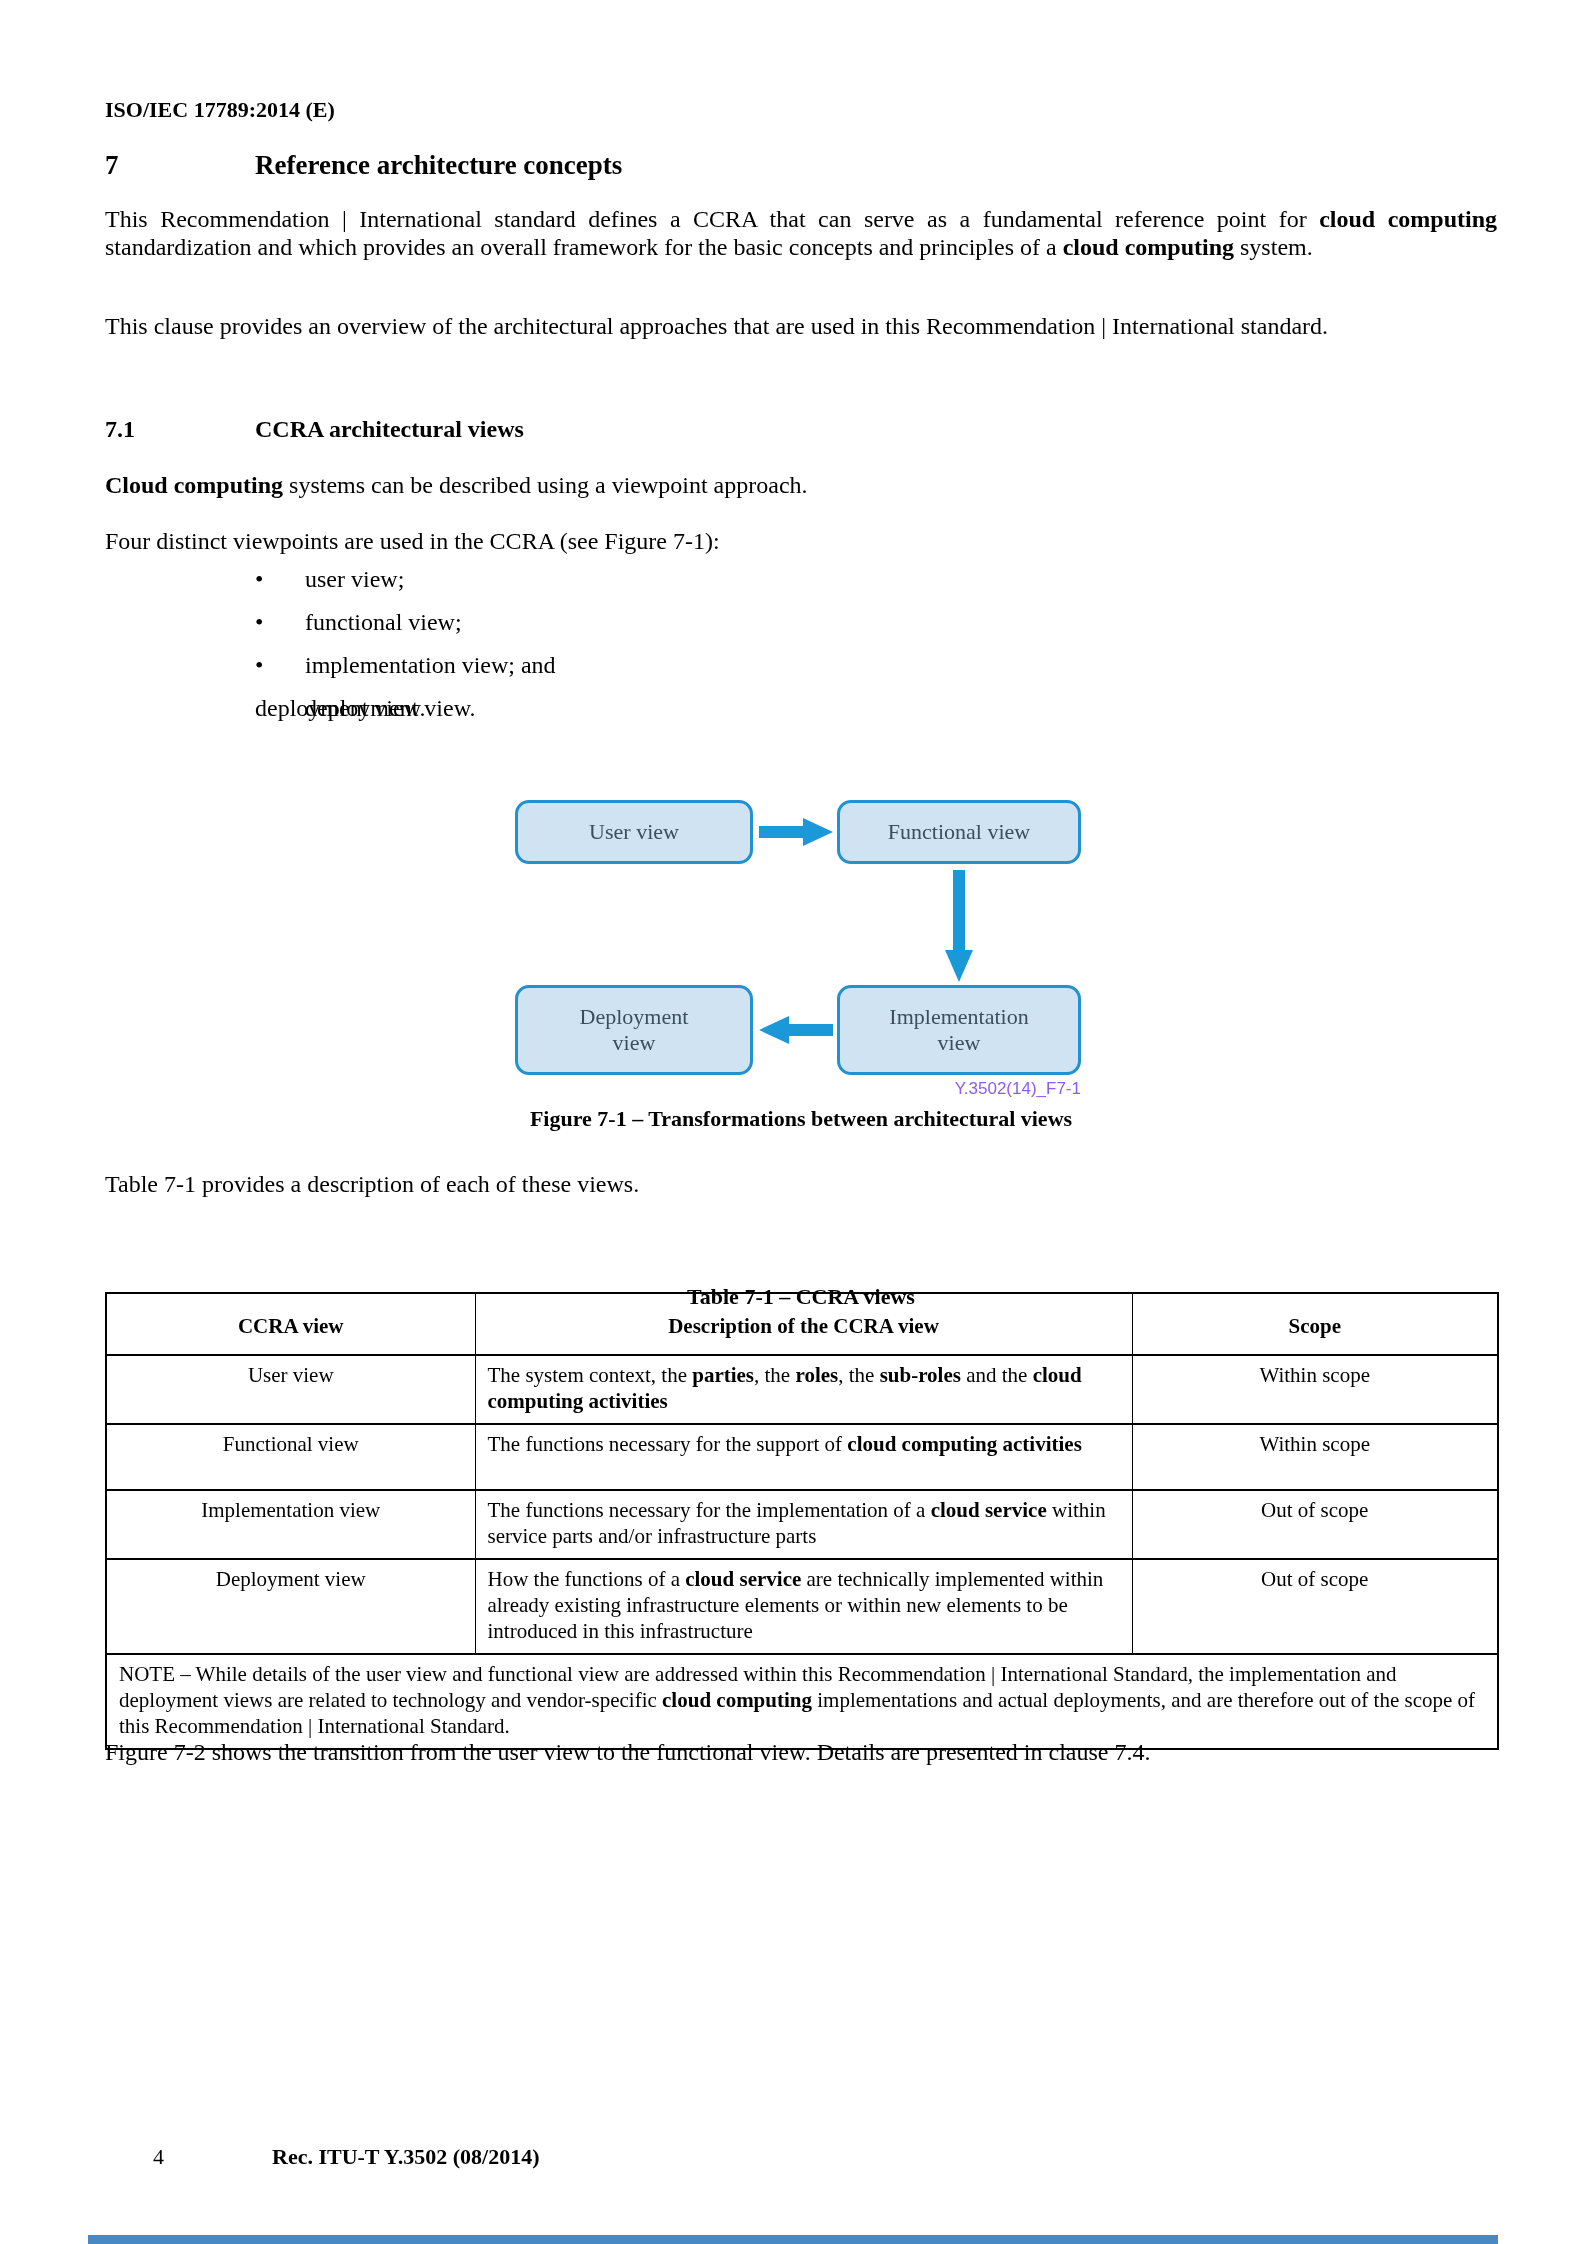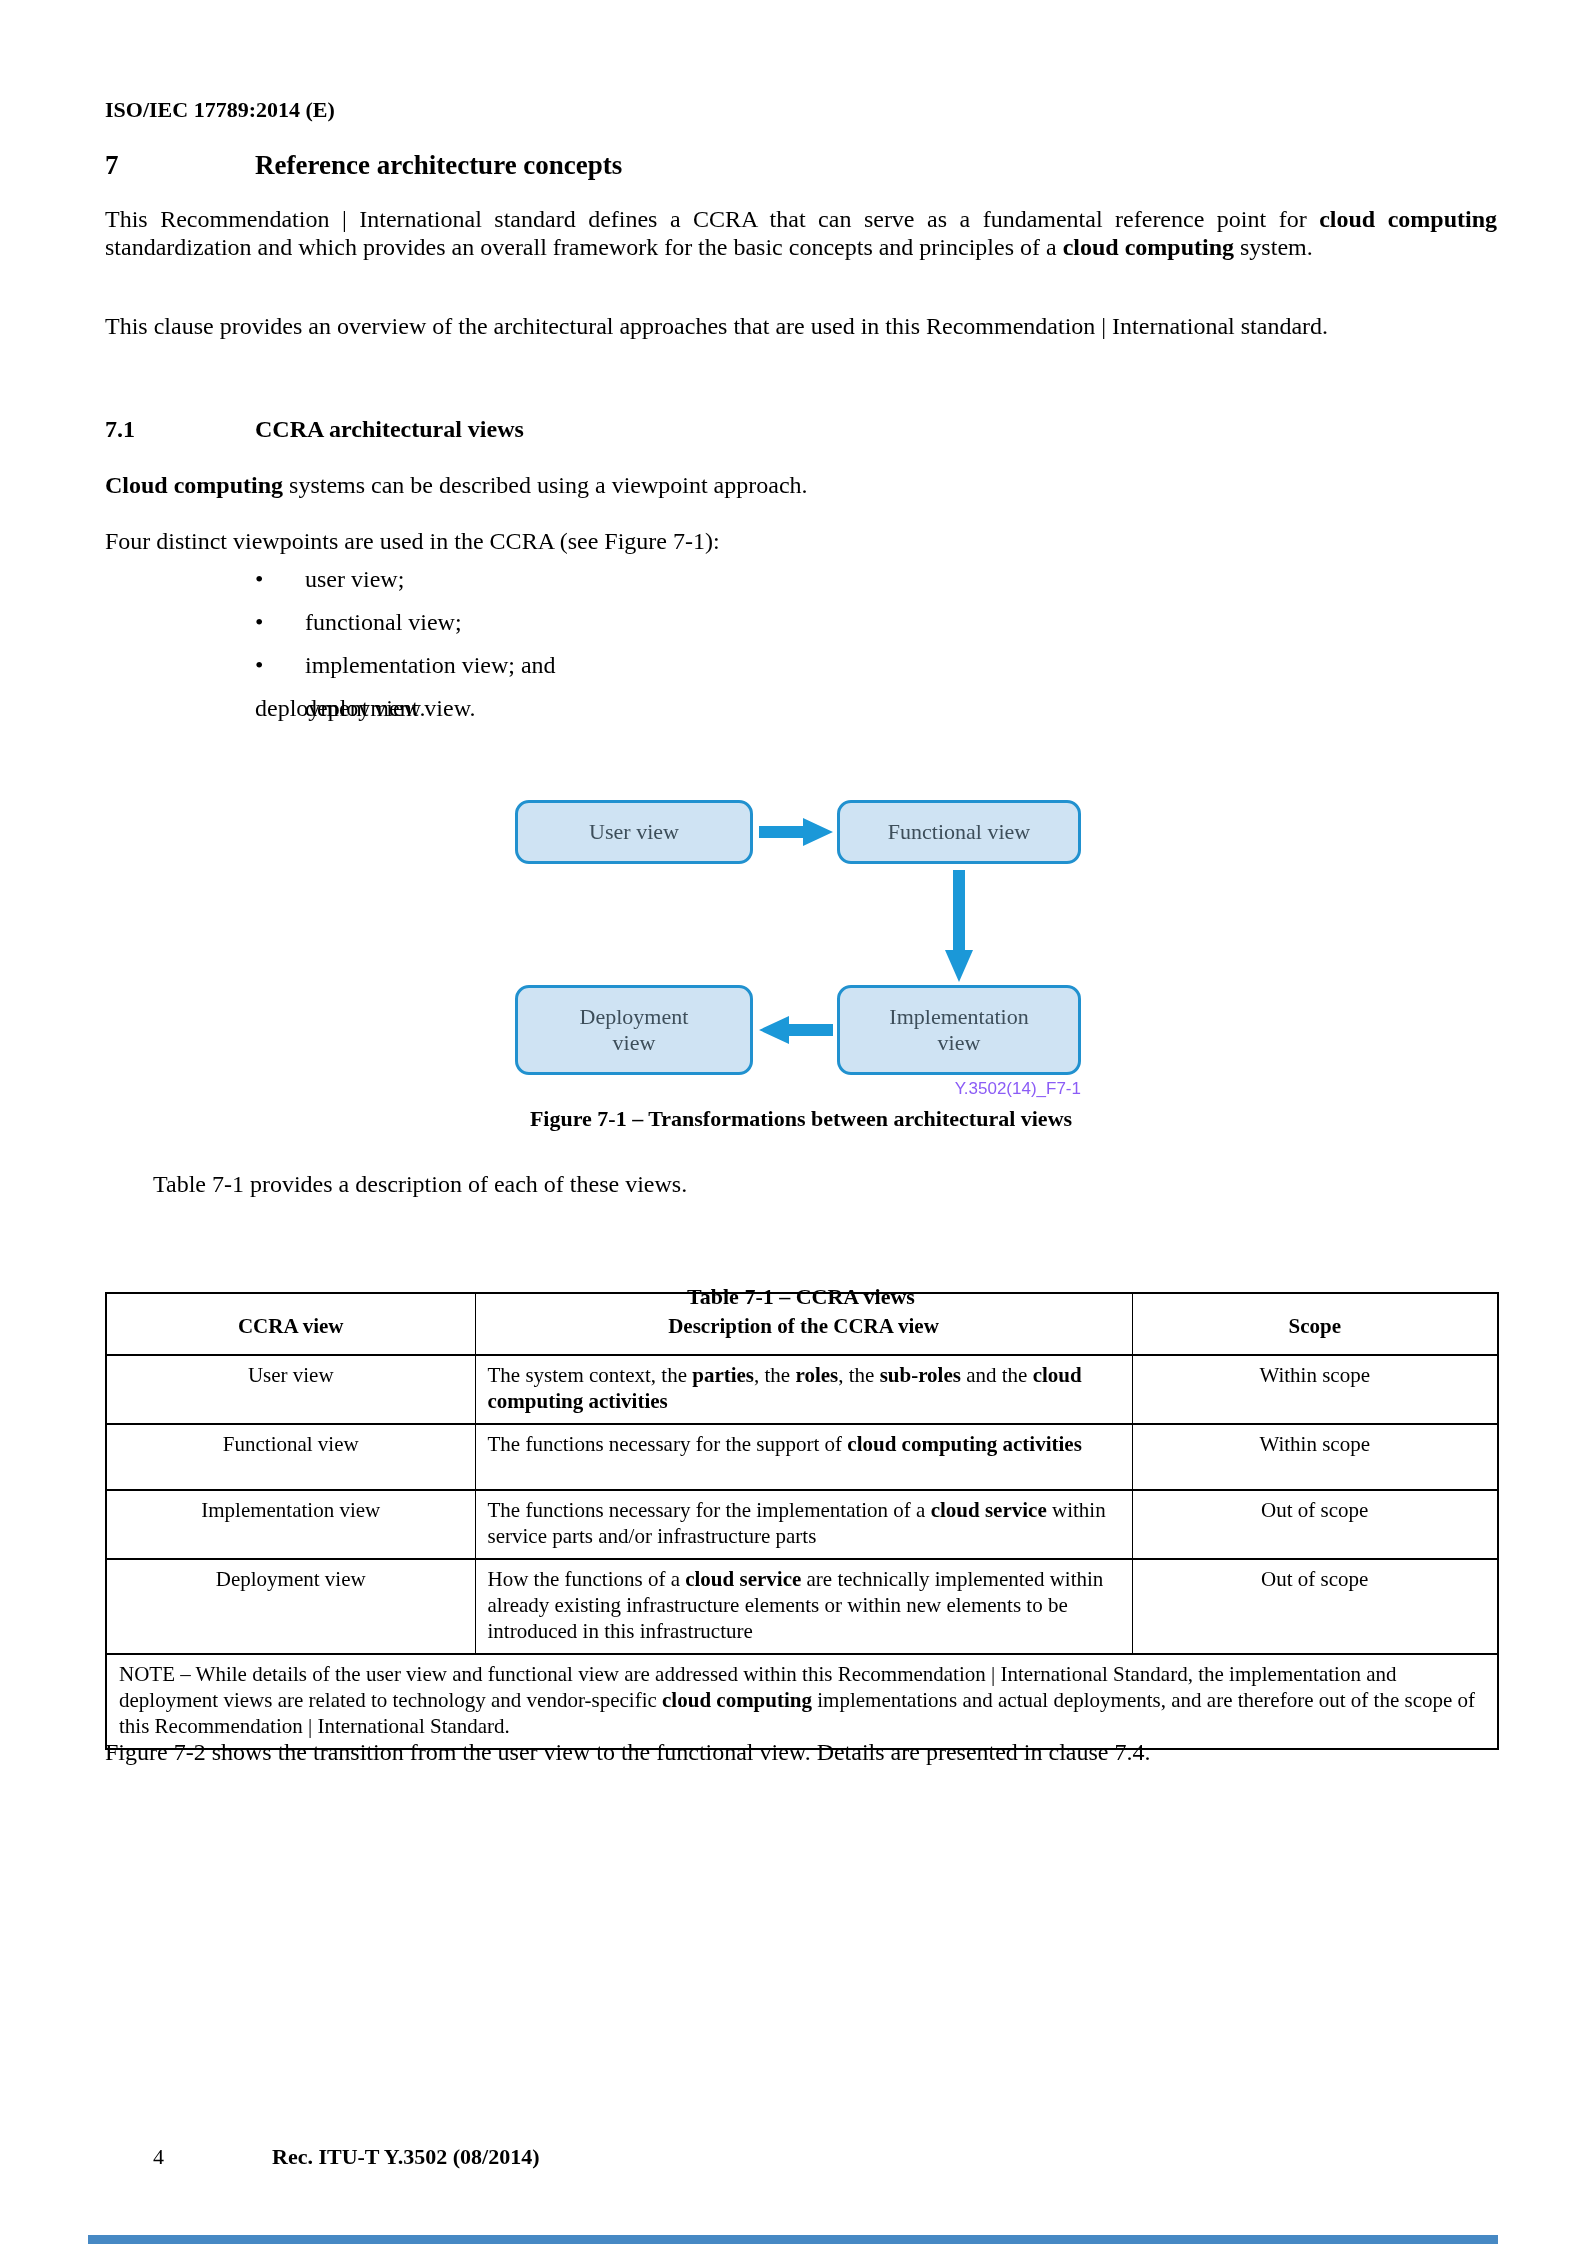--- a/index.html
+++ b/index.html
@@ -116,21 +116,21 @@
   <svg class="abs arrow-down" width="32" height="112" viewBox="0 0 32 112">
     <polygon points="10,0 22,0 22,80 30,80 16,112 2,80 10,80" fill="#1b98d8"></polygon>
   </svg>
   <svg class="abs arrow-left" width="74" height="32" viewBox="0 0 74 32">
     <polygon points="74,10 30,10 30,2 0,16 30,30 30,22 74,22" fill="#1b98d8"></polygon>
   </svg>
 
   <div class="abs fig-watermark">Y.3502(14)_F7-1</div>
   <div class="abs fig-caption">Figure 7-1 – Transformations between architectural views</div>
 
-  <div class="abs para single" style="top:1170px;margin-left:48px;">Table 7-1 provides a description of each of these views.</div>
+  <div class="abs para single" style="top:1170px;">Table 7-1 provides a description of each of these views.</div>
 
   <div class="abs table-caption">Table 7-1 – CCRA views</div>
 
   <div class="abs ccra-table-wrap">
     <table class="ccra">
       <colgroup>
           <col style="width:369px">
           <col style="width:657px">
           <col style="width:366px">
         </colgroup>

